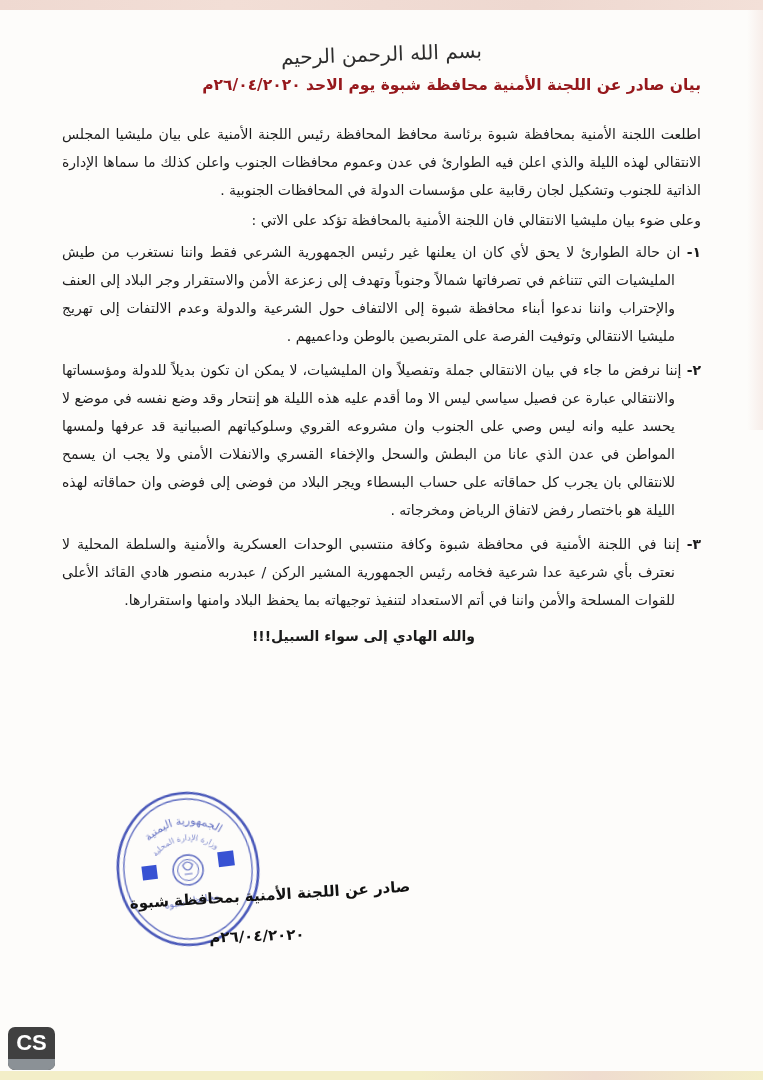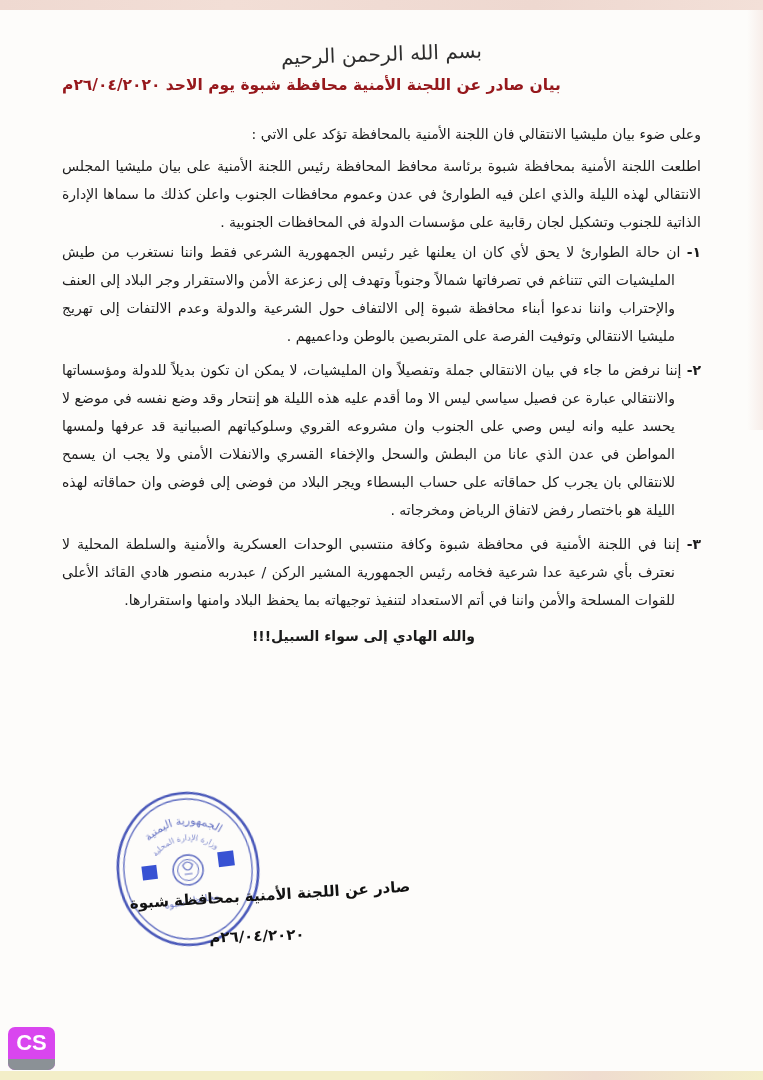--- a/index.html
+++ b/index.html
@@ -31,21 +31,21 @@
   }
   .bismillah{
     text-align:center;
     font-size:20px;
     color:#2d2d2d;
     transform:rotate(-2deg);
     margin-bottom:10px;
   }
   .title{
     margin:0 0 26px 0;
-    text-align:left;
+    text-align:right;
     font-size:15.5px;
     font-weight:bold;
     color:#96181c;
   }
   .para,.point{
     font-size:14px;
     line-height:28px;
     text-align:justify;
     margin:0;
   }
@@ -89,21 +89,21 @@
   }
   
   .watermark{
     position:absolute;left:8px;bottom:10px;
     display:flex;align-items:center;gap:13px;
     z-index:3;
   }
   .cs-badge{
     position:relative;
     width:47px;height:43px;
-    background:#d946ef;
+    background:#404040;
     border-radius:7px;
     color:#ffffff;
     font-family:"Liberation Sans",sans-serif;
     font-weight:bold;font-size:22px;
     display:flex;align-items:flex-start;justify-content:center;
     padding-top:3px;box-sizing:border-box;
   }
   .cs-badge::after{
     content:"";
     position:absolute;bottom:0;left:0;right:0;height:11px;
@@ -123,22 +123,22 @@
 
 <div class="screen">
 
   <div class="edge-top"></div>
   <div class="tint-right"></div>
 
   <div class="page">
     <div class="bismillah">بسم الله الرحمن الرحيم</div>
     <h1 class="title">بيان صادر عن اللجنة الأمنية محافظة شبوة يوم الاحد ٢٦/٠٤/٢٠٢٠م</h1>
 
+    <p class="para intro">اطلعت اللجنة الأمنية بمحافظة شبوة برئاسة محافظ المحافظة رئيس اللجنة الأمنية على بيان مليشيا المجلس الانتقالي لهذه الليلة والذي اعلن فيه الطوارئ في عدن وعموم محافظات الجنوب واعلن كذلك ما سماها الإدارة الذاتية للجنوب وتشكيل لجان رقابية على مؤسسات الدولة في المحافظات الجنوبية .</p>
     <p class="para lead">وعلى ضوء بيان مليشيا الانتقالي فان اللجنة الأمنية بالمحافظة تؤكد على الاتي :</p>
-    <p class="para intro">اطلعت اللجنة الأمنية بمحافظة شبوة برئاسة محافظ المحافظة رئيس اللجنة الأمنية على بيان مليشيا المجلس الانتقالي لهذه الليلة والذي اعلن فيه الطوارئ في عدن وعموم محافظات الجنوب واعلن كذلك ما سماها الإدارة الذاتية للجنوب وتشكيل لجان رقابية على مؤسسات الدولة في المحافظات الجنوبية .</p>
 
     <div class="point">
       <span class="num">١-</span>
       <span>ان حالة الطوارئ لا يحق لأي كان ان يعلنها غير رئيس الجمهورية الشرعي فقط واننا نستغرب من طيش المليشيات التي تتناغم في تصرفاتها شمالاً وجنوباً وتهدف إلى زعزعة الأمن والاستقرار وجر البلاد إلى العنف والإحتراب واننا ندعوا أبناء محافظة شبوة إلى الالتفاف حول الشرعية والدولة وعدم الالتفات إلى تهريج مليشيا الانتقالي وتوفيت الفرصة على المتربصين بالوطن وداعميهم .</span>
     </div>
 
     <div class="point">
       <span class="num">٢-</span>
       <span>إننا نرفض ما جاء في بيان الانتقالي جملة وتفصيلاً وان المليشيات، لا يمكن ان تكون بديلاً للدولة ومؤسساتها والانتقالي عبارة عن فصيل سياسي ليس الا وما أقدم عليه هذه الليلة هو إنتحار وقد وضع نفسه في موضع لا يحسد عليه وانه ليس وصي على الجنوب وان مشروعه القروي وسلوكياتهم الصبيانية قد عرفها ولمسها المواطن في عدن الذي عانا من البطش والسحل والإخفاء القسري والانفلات الأمني ولا يجب ان يسمح للانتقالي بان يجرب كل حماقاته على حساب البسطاء ويجر البلاد من فوضى إلى فوضى وان حماقاته لهذه الليلة هو باختصار رفض لاتفاق الرياض ومخرجاته .</span>
     </div>

